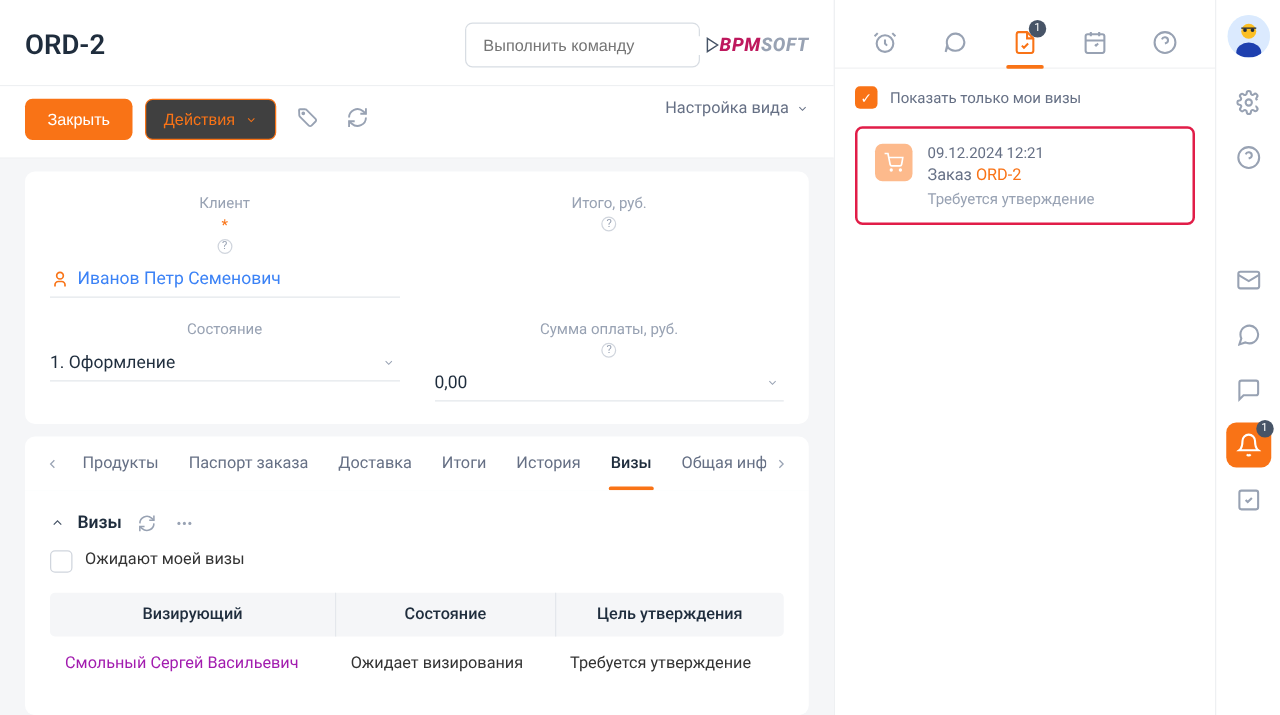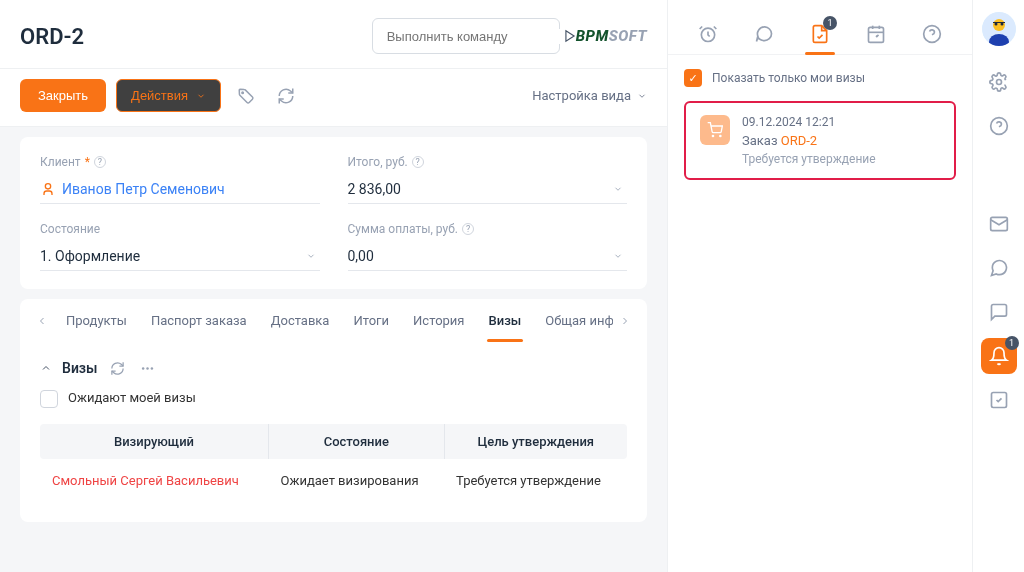--- a/index.html
+++ b/index.html
@@ -6,33 +6,33 @@
 body { font-family: -apple-system, BlinkMacSystemFont, 'Segoe UI', Roboto, sans-serif; font-size: 13px; color: #333; background: #f5f6f8; width: 1024px; height: 572px; overflow: hidden; display: flex; }
 .main-area { flex: 1; display: flex; flex-direction: column; min-width: 0; }
 .header-bar { background: #fff; padding: 18px 20px 14px 20px; display: flex; align-items: center; gap: 16px; border-bottom: 1px solid #eef0f2; }
 .page-title { font-size: 22px; font-weight: 600; color: #1f2d3d; flex: 0 0 auto; margin-right: auto; }
 .command-wrap { display: flex; align-items: center; gap: 16px; }
 .command-input-wrap { display: flex; align-items: center; border: 1px solid #d8dde3; border-radius: 6px; padding: 0 6px 0 14px; height: 36px; width: 188px; }
 .command-input { border: 0; outline: 0; font-size: 13px; flex: 1; color: #667085; }
 .run-icon { width: 22px; height: 22px; display: flex; align-items: center; justify-content: center; color: #475467; }
 .logo { display: flex; align-items: center; }
 .logo-text { font-weight: 800; font-size: 15px; letter-spacing: 0.5px; font-style: italic; }
-.logo-b { color: #14532d; }
+.logo-b { color: #be185d; }
 .logo-soft { color: #98a2b3; }
-.action-bar { background: #fff; padding: 10px 20px 14px 20px; display: flex; align-items: center; gap: 10px; border-bottom: 1px solid #eef0f2; position: relative; }
+.action-bar { background: #fff; padding: 10px 20px 14px 20px; display: flex; align-items: flex-start; gap: 10px; border-bottom: 1px solid #eef0f2; position: relative; }
 .btn { border: 0; border-radius: 6px; padding: 9px 18px; font-size: 13px; font-weight: 500; cursor: pointer; }
 .btn-primary { background: #f97316; color: #fff; }
 .btn-outline { background: #404040; color: #f97316; border: 1px solid #f97316; display: flex; align-items: center; gap: 8px; padding: 8px 14px; }
 .icon-btn { width: 30px; height: 30px; display: flex; align-items: center; justify-content: center; color: #98a2b3; cursor: pointer; }
 .view-config { margin-left: auto; display: flex; align-items: center; gap: 6px; color: #667085; font-size: 13px; cursor: pointer; }
 .content-scroll { flex: 1; overflow-y: auto; padding: 10px 20px 20px 20px; position: relative; }
 .card { background: #fff; border-radius: 8px; margin-bottom: 10px; }
 .form-card { padding: 18px 20px; display: grid; grid-template-columns: 1fr 1fr; gap: 18px 28px; }
 .field { display: flex; flex-direction: column; gap: 4px; }
-.field-label { font-size: 12px; color: #98a2b3; display: flex; align-items: center; gap: 4px; }
+.field-label { font-size: 12px; color: #98a2b3; display: flex; align-items: center; gap: 4px; flex-direction: column; }
 .req { color: #f97316; }
 .help-icon { width: 12px; height: 12px; border: 1px solid #d0d5dd; border-radius: 50%; display: inline-flex; align-items: center; justify-content: center; font-size: 9px; color: #98a2b3; }
 .field-value-wrap { display: flex; align-items: center; padding: 8px 0 6px 0; border-bottom: 1px solid #e4e7ec; gap: 6px; position: relative; }
 .field-value { font-size: 14px; color: #1f2d3d; }
 .field-link { color: #3b82f6; }
 .person-icon { width: 16px; height: 16px; color: #f97316; }
 .dropdown-caret { position: absolute; right: 4px; color: #98a2b3; }
 .tabs-wrap { background: #fff; border-radius: 8px 8px 0 0; display: flex; align-items: center; padding: 0 10px; position: relative; }
 .tab-arrow { width: 24px; display: flex; align-items: center; justify-content: center; color: #98a2b3; cursor: pointer; }
 .tabs { display: flex; gap: 0; overflow: hidden; flex: 1; }
@@ -43,21 +43,21 @@
 .section-head { display: flex; align-items: center; gap: 10px; margin-bottom: 12px; }
 .collapse-caret { color: #475467; cursor: pointer; }
 .section-title { font-weight: 600; font-size: 14px; color: #1f2d3d; }
 .checkbox-row { display: flex; align-items: flex-start; gap: 10px; margin-bottom: 16px; }
 .checkbox { width: 18px; height: 18px; border: 1.5px solid #d0d5dd; border-radius: 4px; }
 .table { width: 100%; border-collapse: collapse; }
 .table th { text-align: center; font-size: 13px; font-weight: 500; color: #1f2d3d; padding: 10px 12px; background: #f5f6f8; border-left: 1px solid #e4e7ec; }
 .table th:first-child { border-left: 0; border-radius: 4px 0 0 4px; }
 .table th:last-child { border-radius: 0 4px 4px 0; }
 .table td { padding: 14px 12px; font-size: 13px; border-bottom: 0; }
-.link-cell { color: #ef4444; }
+.link-cell { color: #a21caf; }
 .side-panel { width: 305px; background: #fff; border-left: 1px solid #eef0f2; display: flex; flex-direction: column; }
 .side-tabs { display: flex; align-items: center; justify-content: space-around; padding: 14px 12px 0 12px; border-bottom: 1px solid #f1f2f4; }
 .side-tab { width: 42px; height: 40px; display: flex; align-items: center; justify-content: center; color: #98a2b3; cursor: pointer; position: relative; }
 .side-tab.active { color: #f97316; }
 .side-tab.active::after { content: ''; position: absolute; bottom: -1px; left: 6px; right: 6px; height: 3px; background: #f97316; border-radius: 2px; }
 .badge { position: absolute; top: 2px; right: 4px; min-width: 14px; height: 14px; background: #475467; color: #fff; border-radius: 7px; font-size: 9px; display: flex; align-items: center; justify-content: center; padding: 0 3px; }
 .side-body { padding: 14px 16px; }
 .filter-row { display: flex; align-items: center; gap: 10px; margin-bottom: 14px; }
 .checkbox-filled { width: 18px; height: 18px; border-radius: 4px; background: #f97316; display: flex; align-items: center; justify-content: center; color: #fff; font-size: 11px; }
 .notif-card { border: 2px solid #e11d48; border-radius: 6px; padding: 12px 14px; display: flex; gap: 12px; align-items: flex-start; }
@@ -143,28 +143,20 @@
               </svg>
           </span>
           <span class="field-value field-link">Иванов Петр Семенович</span>
         </div>
       </div>
       <div class="field">
         <div class="field-label">
           <span>Итого, руб.</span>
           <span class="help-icon">?</span>
         </div>
-        <div class="field-value-wrap">
-          <span class="field-value">2 836,00</span>
-          <span class="dropdown-caret">
-            <svg width="10" height="10" viewBox="0 0 24 24" fill="none" stroke="currentColor" stroke-width="2">
-                <polyline points="6 9 12 15 18 9"></polyline>
-              </svg>
-          </span>
-        </div>
       </div>
       <div class="field">
         <div class="field-label">
             <span>Состояние</span>
           </div>
         <div class="field-value-wrap">
           <span class="field-value">1. Оформление</span>
           <span class="dropdown-caret">
             <svg width="10" height="10" viewBox="0 0 24 24" fill="none" stroke="currentColor" stroke-width="2">
                 <polyline points="6 9 12 15 18 9"></polyline>

